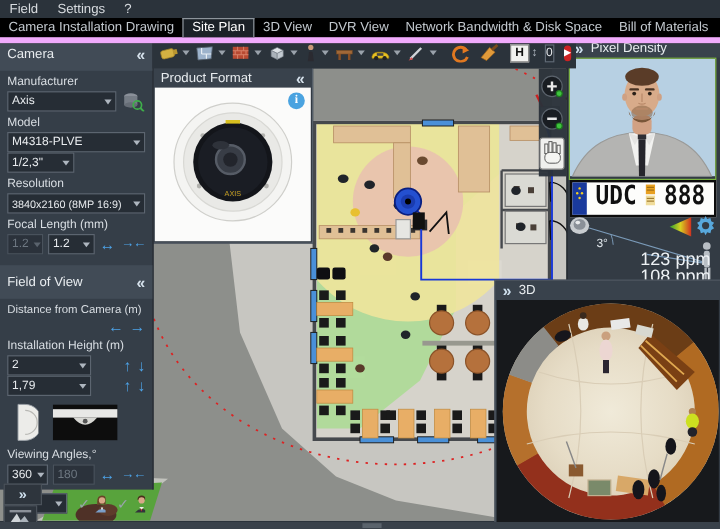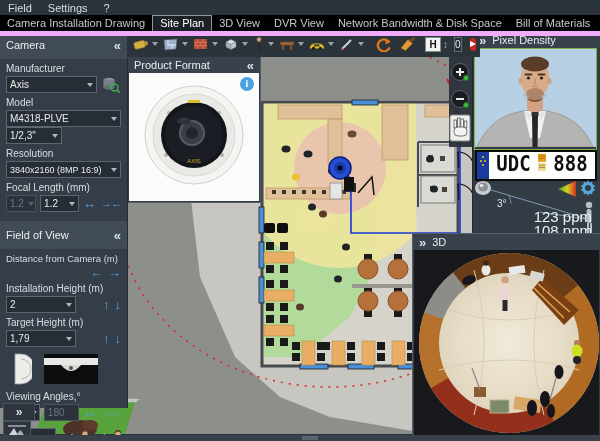--- a/index.html
+++ b/index.html
@@ -434,21 +434,20 @@
   <div class="ddrow">
     <div class="dd" style="width:62px">
       <span>2</span>
         <span class="cv"></span>
     </div>
     <span class="arrgrp">
       <span class="arr">↑</span>
       <span class="arr">↓</span>
     </span>
   </div>
-  <div class="lbl">Target Height (m)</div>
   <div class="ddrow">
     <div class="dd" style="width:62px">
       <span>1,79</span>
         <span class="cv"></span>
     </div>
     <span class="arrgrp">
       <span class="arr">↑</span>
       <span class="arr">↓</span>
     </span>
   </div>

